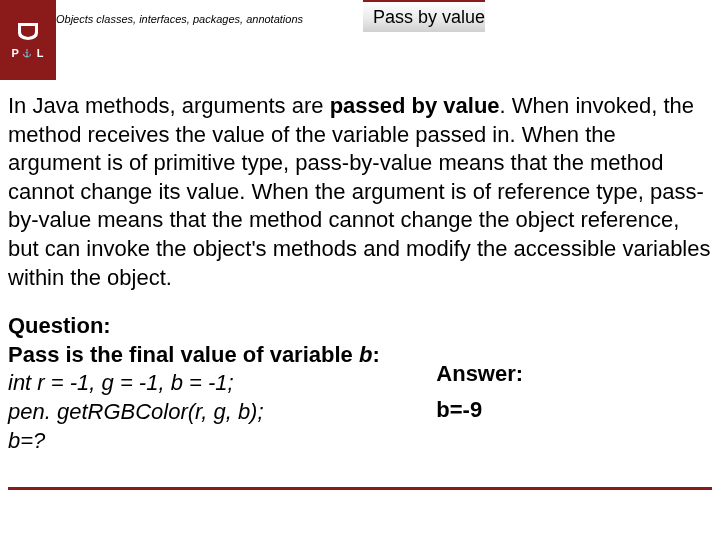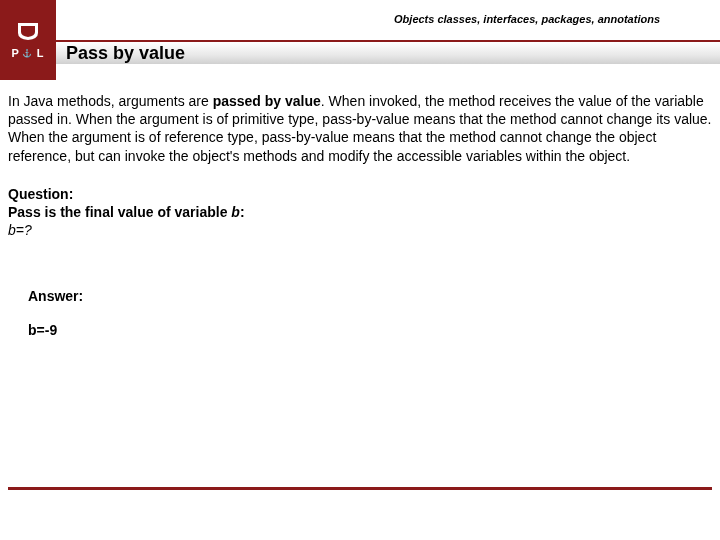--- a/index.html
+++ b/index.html
@@ -37,67 +37,65 @@
     display: flex;
     align-items: center;
     gap: 3px;
   }
   .logo-mid {
     font-size: 8px;
   }
   .header-right {
     flex: 1;
     display: flex;
-    flex-direction: column;
-    font-weight: bold;
+    flex-direction: row;
   }
   .breadcrumb-row {
     height: 40px;
     display: flex;
     align-items: center;
     justify-content: flex-end;
     padding-right: 60px;
     font-size: 11px;
     font-style: italic;
     text-align: right;
     line-height: 1.2;
   }
   .title-row {
-    height: 24px;
+    height: 32px;
     border-top: 2px solid #8b1a1a;
     background: linear-gradient(to bottom, #ffffff 0%, #e8e8e8 60%, #d0d0d0 100%);
     display: flex;
     align-items: center;
     padding-left: 10px;
     font-size: 18px;
   }
   .content {
     padding: 12px 8px 0 8px;
-    font-size: 14px;
+    font-size: 22px;
     line-height: 1.3;
   }
   .para {
     margin-bottom: 20px;
   }
   .qa-row {
     display: flex;
     margin-top: 8px;
-    flex-direction: column;
   }
   .q-col {
     flex: 0 0 58%;
   }
   .a-col {
     flex: 1;
     padding-top: 48px;
     padding-left: 20px;
   }
   .bold { font-weight: bold; }
   .italic { font-style: italic; }
-  .a-label { font-weight: bold; margin-bottom: 15px; }
+  .a-label { font-weight: bold; margin-bottom: 7px; }
   .a-val { font-weight: bold; }
   .footer-line {
     position: absolute;
     left: 8px;
     right: 8px;
     bottom: 50px;
     height: 3px;
     background: #8b1a1a;
   }
 </style>
@@ -132,20 +130,22 @@
   <p class="para">
     <span>In Java methods, arguments are </span><span class="bold">passed by value</span><span>. When invoked, the method receives the value of the variable passed in. When the argument is of primitive type, pass-by-value means that the method cannot change its value. When the argument is of reference type, pass-by-value means that the method cannot change the object reference, but can invoke the object's methods and modify the accessible variables within the object.</span>
   </p>
 
   <div class="qa-row">
     <div class="q-col">
       <div class="bold">Question:</div>
       <div class="bold">
         <span>Pass is the final value of variable </span><span class="italic">b</span><span>:</span>
       </div>
+      <div class="italic">int r = -1, g = -1, b = -1;</div>
+      <div class="italic">pen. getRGBColor(r, g, b);</div>
       <div class="italic">b=?</div>
     </div>
     <div class="a-col">
       <div class="a-label">Answer:</div>
       <div class="a-val">b=-9</div>
     </div>
   </div>
 </div>
 
 <div class="footer-line"></div>

